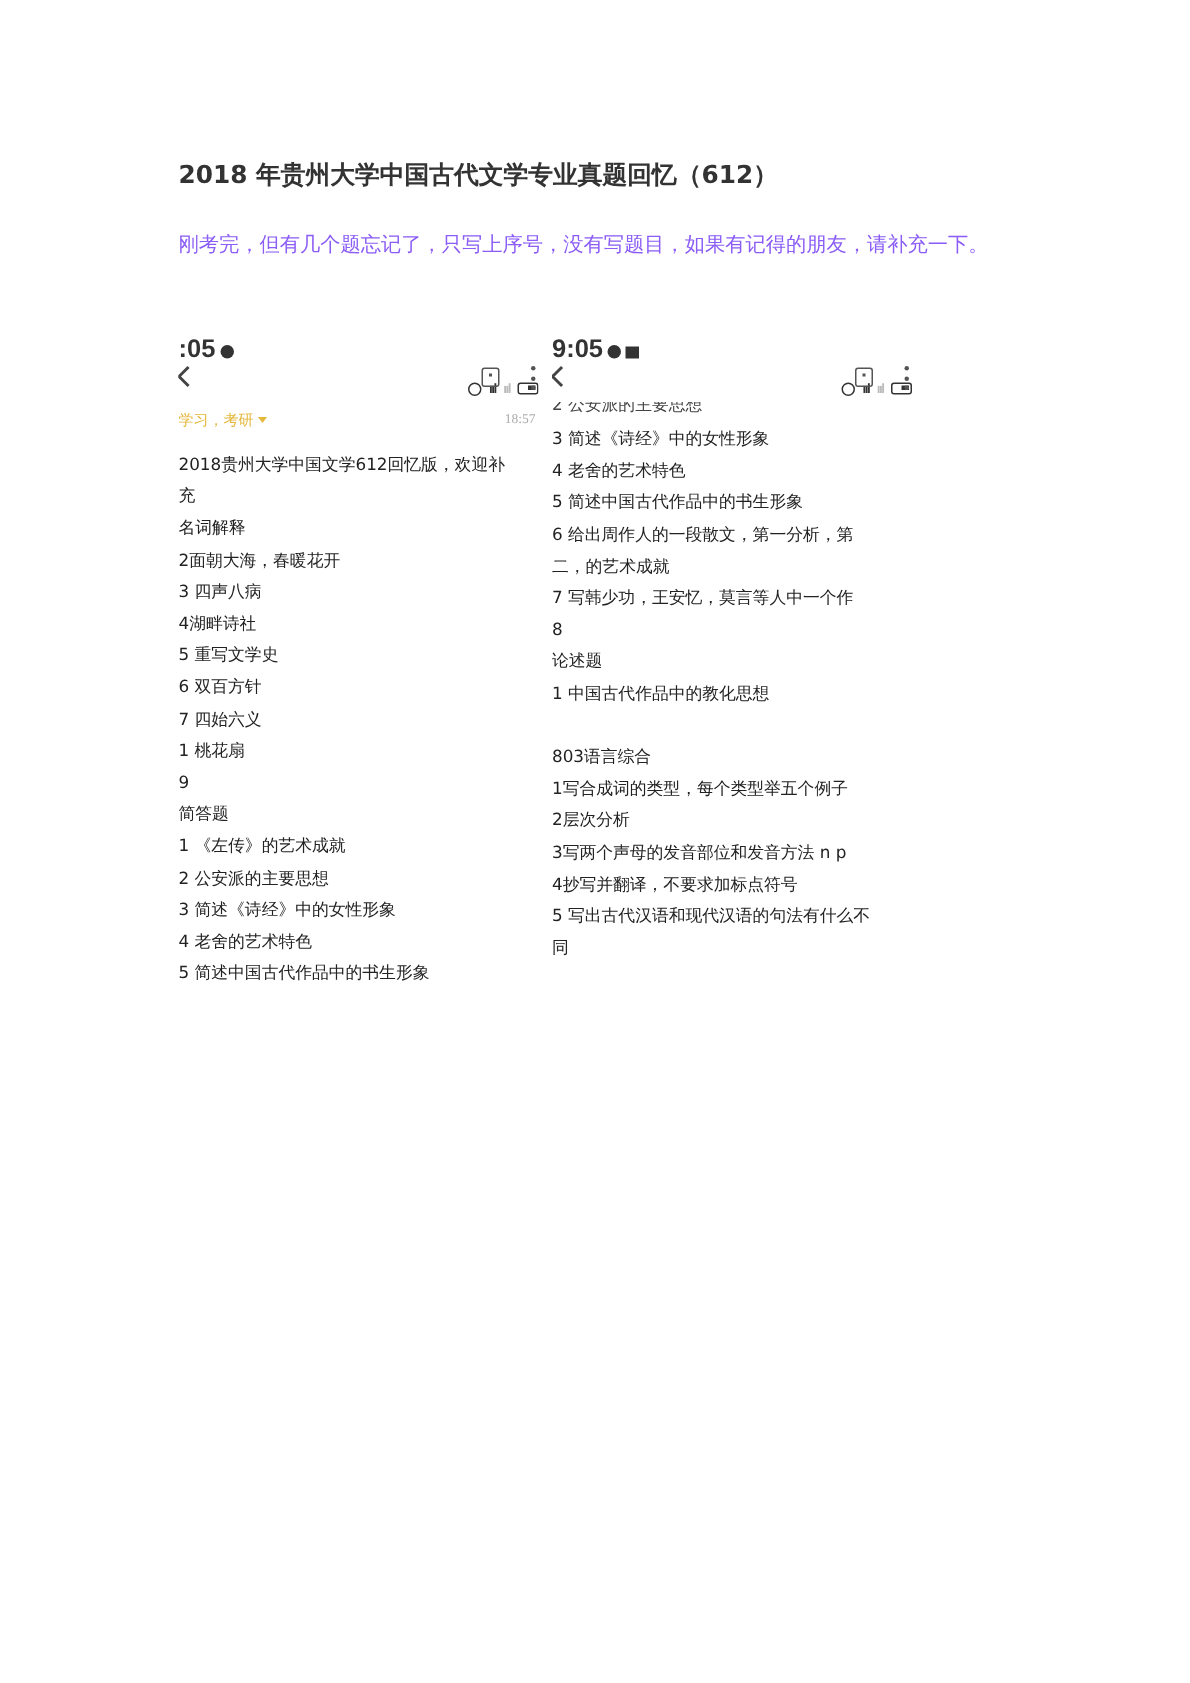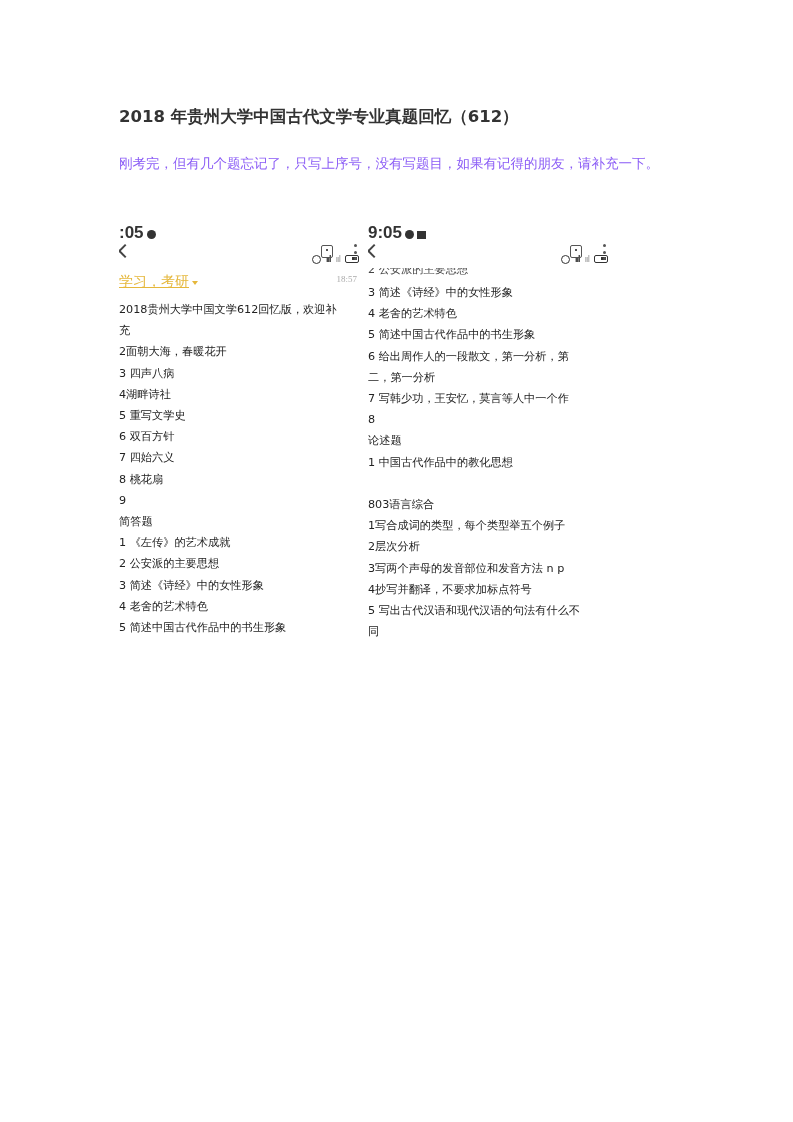--- a/index.html
+++ b/index.html
@@ -172,23 +172,22 @@
     .meta-row {
       position: relative;
       height: 24px;
       font-size: 10px;
     }
     .category {
       position: absolute;
       left: 0;
       top: 5px;
       color: #e5b73b;
-      font-size: 14px;
+      font-size: 10px;
       cursor: pointer;
-      text-decoration: underline;
     }
     .category-caret {
       display: inline-block;
       width: 0;
       height: 0;
       border-left: 3px solid transparent;
       border-right: 3px solid transparent;
       border-top: 4px solid #e5b73b;
       margin-left: 3px;
       vertical-align: 1px;
@@ -243,27 +242,28 @@
         <span></span>
       </span>
   </div>
   <div class="meta-row">
     <span class="category"><span>学习，考研</span><span class="category-caret"></span></span>
     <span class="note-time">18:57</span>
   </div>
   <div class="note-body">
     <div class="note-line">2018贵州大学中国文学612回忆版，欢迎补</div>
     <div class="note-line">充</div>
+    <div class="note-line">名词解释</div>
     <div class="note-line">2面朝大海，春暖花开</div>
     <div class="note-line">3 四声八病</div>
     <div class="note-line">4湖畔诗社</div>
     <div class="note-line">5 重写文学史</div>
     <div class="note-line">6 双百方针</div>
     <div class="note-line">7 四始六义</div>
-    <div class="note-line">8 桃花扇</div>
+    <div class="note-line">1 桃花扇</div>
     <div class="note-line">9</div>
     <div class="note-line">简答题</div>
     <div class="note-line">1 《左传》的艺术成就</div>
     <div class="note-line">2 公安派的主要思想</div>
     <div class="note-line">3 简述《诗经》中的女性形象</div>
     <div class="note-line">4 老舍的艺术特色</div>
     <div class="note-line">5 简述中国古代作品中的书生形象</div>
   </div>
 </div>
 
@@ -285,21 +285,21 @@
         <span></span>
         <span></span>
       </span>
   </div>
   <div class="cut-line">2 公安派的主要思想</div>
   <div class="note-body">
     <div class="note-line">3 简述《诗经》中的女性形象</div>
     <div class="note-line">4 老舍的艺术特色</div>
     <div class="note-line">5 简述中国古代作品中的书生形象</div>
     <div class="note-line">6 给出周作人的一段散文，第一分析，第</div>
-    <div class="note-line">二，第一分析</div>
+    <div class="note-line">二，的艺术成就</div>
     <div class="note-line">7 写韩少功，王安忆，莫言等人中一个作</div>
     <div class="note-line">8</div>
     <div class="note-line">论述题</div>
     <div class="note-line">1 中国古代作品中的教化思想</div>
     <div class="note-line"></div>
     <div class="note-line">803语言综合</div>
     <div class="note-line">1写合成词的类型，每个类型举五个例子</div>
     <div class="note-line">2层次分析</div>
     <div class="note-line">3写两个声母的发音部位和发音方法 n p</div>
     <div class="note-line">4抄写并翻译，不要求加标点符号</div>

